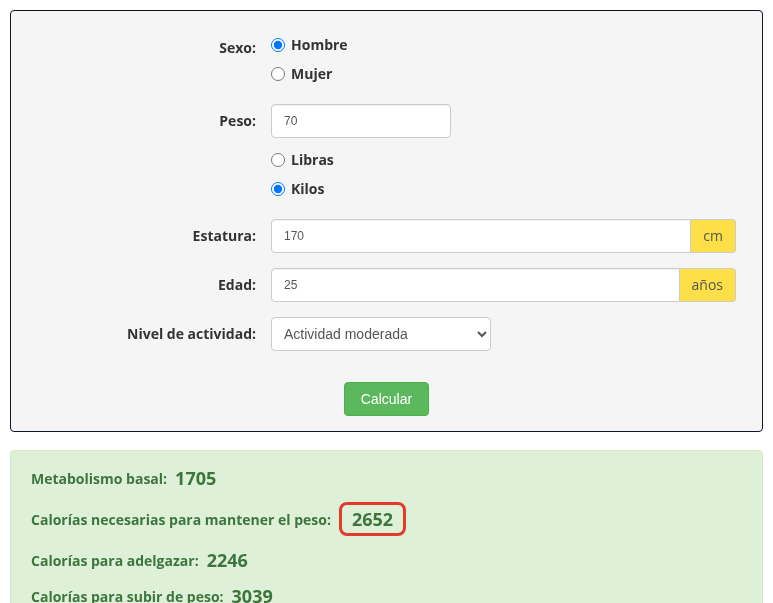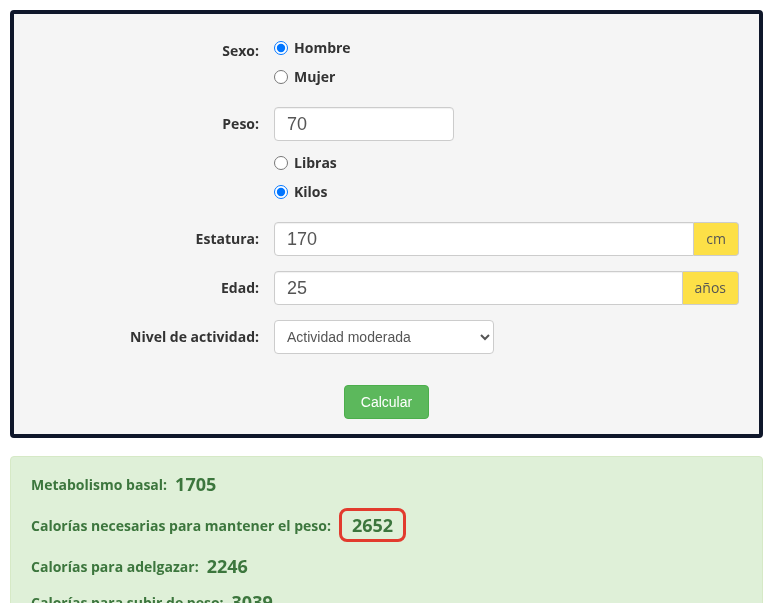--- a/index.html
+++ b/index.html
@@ -7,21 +7,21 @@
     margin: 0;
     padding: 10px;
     font-family: "Open Sans", "Helvetica Neue", Arial, sans-serif;
     font-size: 14px;
     background: #fff;
     color: #333;
     width: 773px;
   }
   .panel {
     background: #f5f5f5;
-    border: 4px solid #0f172a;
+    border: 1px solid #0f172a;
     border-radius: 4px;
     padding: 20px 20px 15px 20px;
   }
   .form-row {
     display: flex;
     align-items: flex-start;
     margin-bottom: 15px;
   }
   .label-col {
     width: 240px;
@@ -46,21 +46,21 @@
     width: 14px;
     height: 14px;
   }
   .radio-line label {
     font-weight: 700;
     color: #333;
   }
   .text-input {
     height: 34px;
     padding: 6px 12px;
-    font-size: 18px;
+    font-size: 12px;
     line-height: 1.4;
     color: #555;
     background: #fff;
     border: 1px solid #ccc;
     border-radius: 4px;
     box-shadow: inset 0 1px 1px rgba(0,0,0,0.06);
   }
   .w-short { width: 180px; }
   .input-group {
     display: flex;

